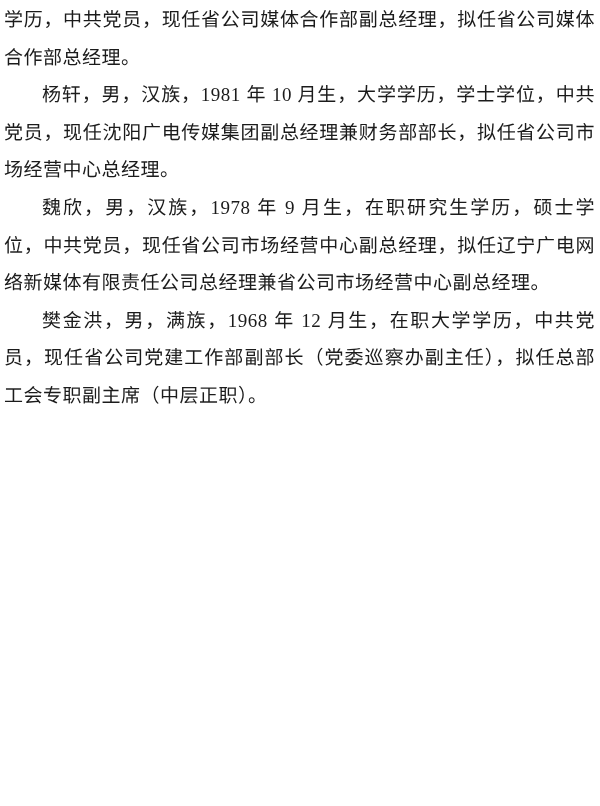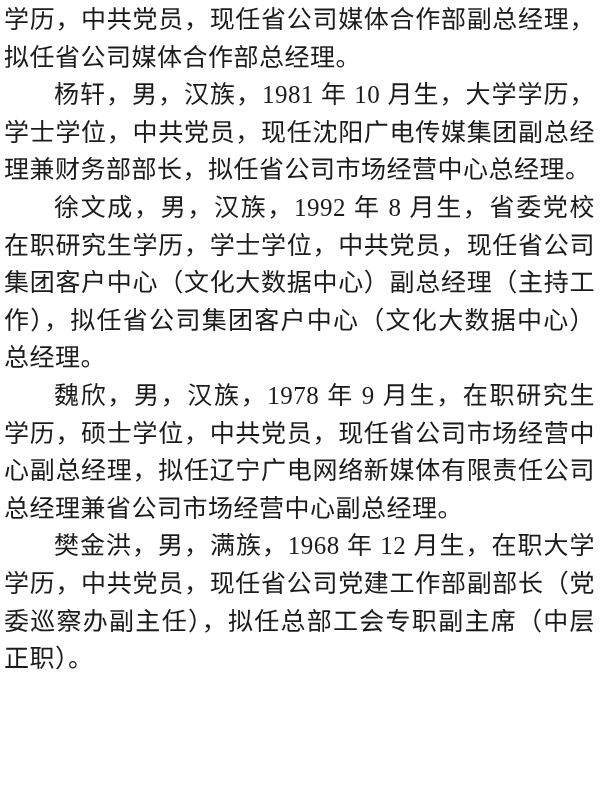--- a/index.html
+++ b/index.html
@@ -13,37 +13,36 @@
     overflow: hidden;
   }
   .doc-page {
     box-sizing: border-box;
     width: 600px;
     height: 806px;
     padding: 1px 5px 0 4px;
     background: #ffffff;
     color: #1b1b1b;
     font-family: "Liberation Serif", "DejaVu Serif", serif;
-    font-size: 25px;
+    font-size: 19px;
     line-height: 37.6px;
     letter-spacing: 0.5px;
     text-align: justify;
     text-justify: inter-ideograph;
   }
   .doc-page p {
     margin: 0;
     padding: 0;
     word-break: break-all;
   }
   .doc-page p.indent {
     text-indent: 2em;
   }
 </style>
 </head>
 <body>
 
 <div class="doc-page">
   <p>学历，中共党员，现任省公司媒体合作部副总经理，拟任省公司媒体合作部总经理。</p>
   <p class="indent">杨轩，男，汉族，1981 年 10 月生，大学学历，学士学位，中共党员，现任沈阳广电传媒集团副总经理兼财务部部长，拟任省公司市场经营中心总经理。</p>
-  <p class="indent">徐文成，男，汉族，1992 年 8 月生，省委党校在职研究生学历，学士学位，中共党员，现任省公司集团客户中心（文化大数据中心）副总经理（主持工作），拟任省公司集团客户中心（文化大数据中心）总经理。</p>
   <p class="indent">魏欣，男，汉族，1978 年 9 月生，在职研究生学历，硕士学位，中共党员，现任省公司市场经营中心副总经理，拟任辽宁广电网络新媒体有限责任公司总经理兼省公司市场经营中心副总经理。</p>
   <p class="indent">樊金洪，男，满族，1968 年 12 月生，在职大学学历，中共党员，现任省公司党建工作部副部长（党委巡察办副主任），拟任总部工会专职副主席（中层正职）。</p>
 </div>
 
 </body></html>

